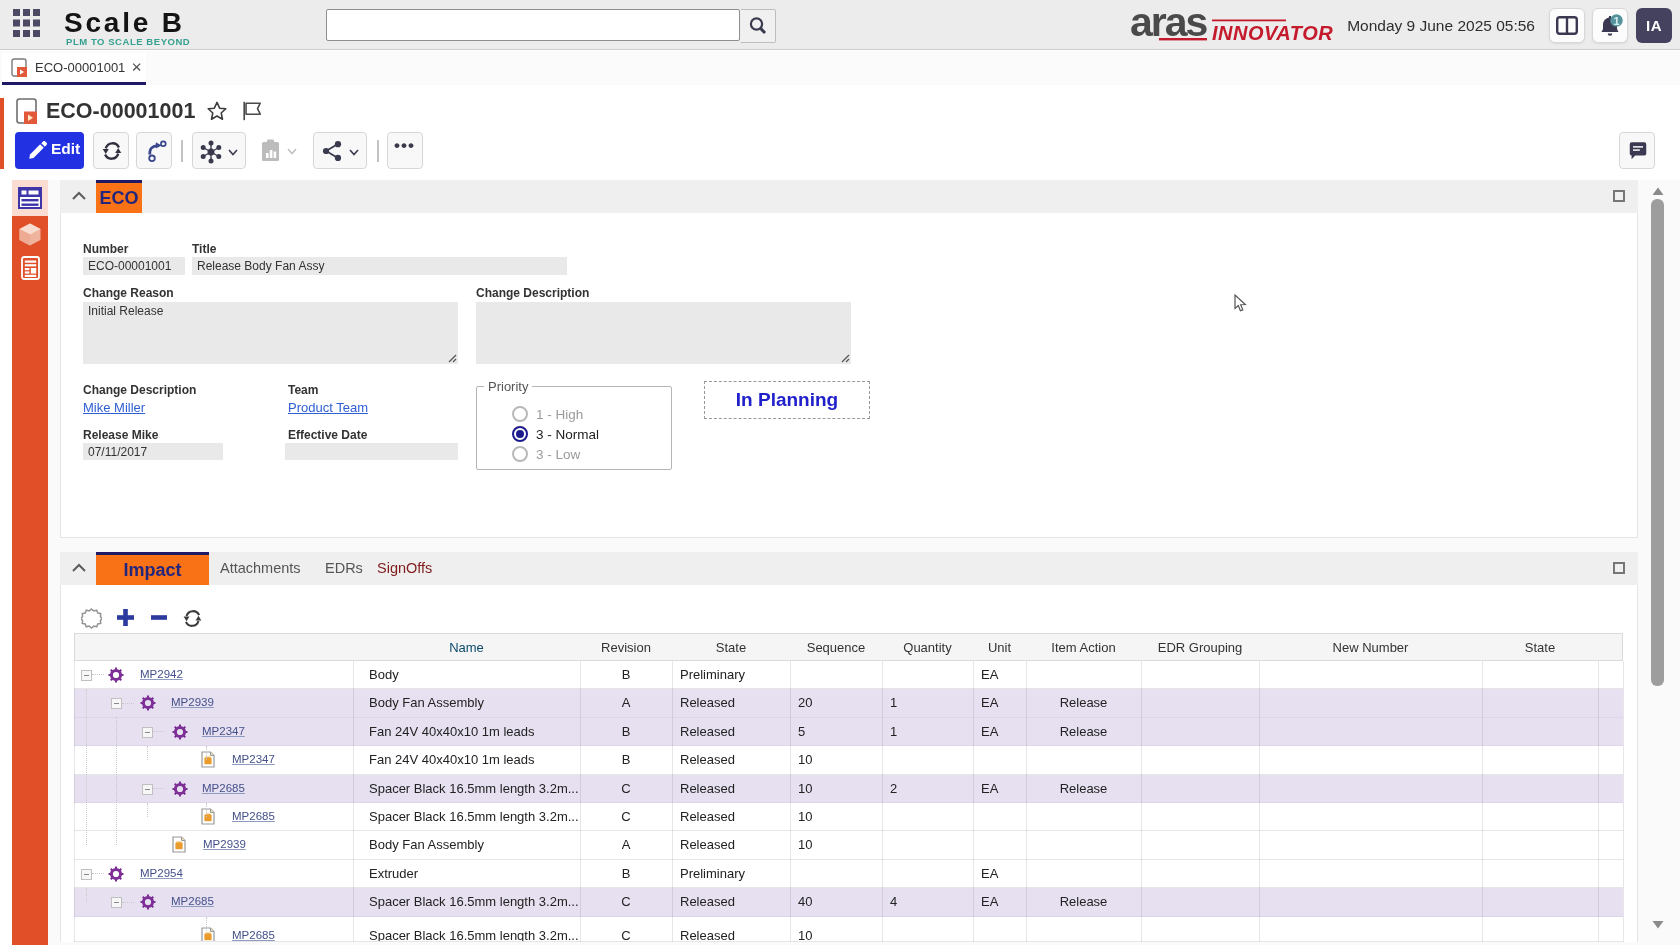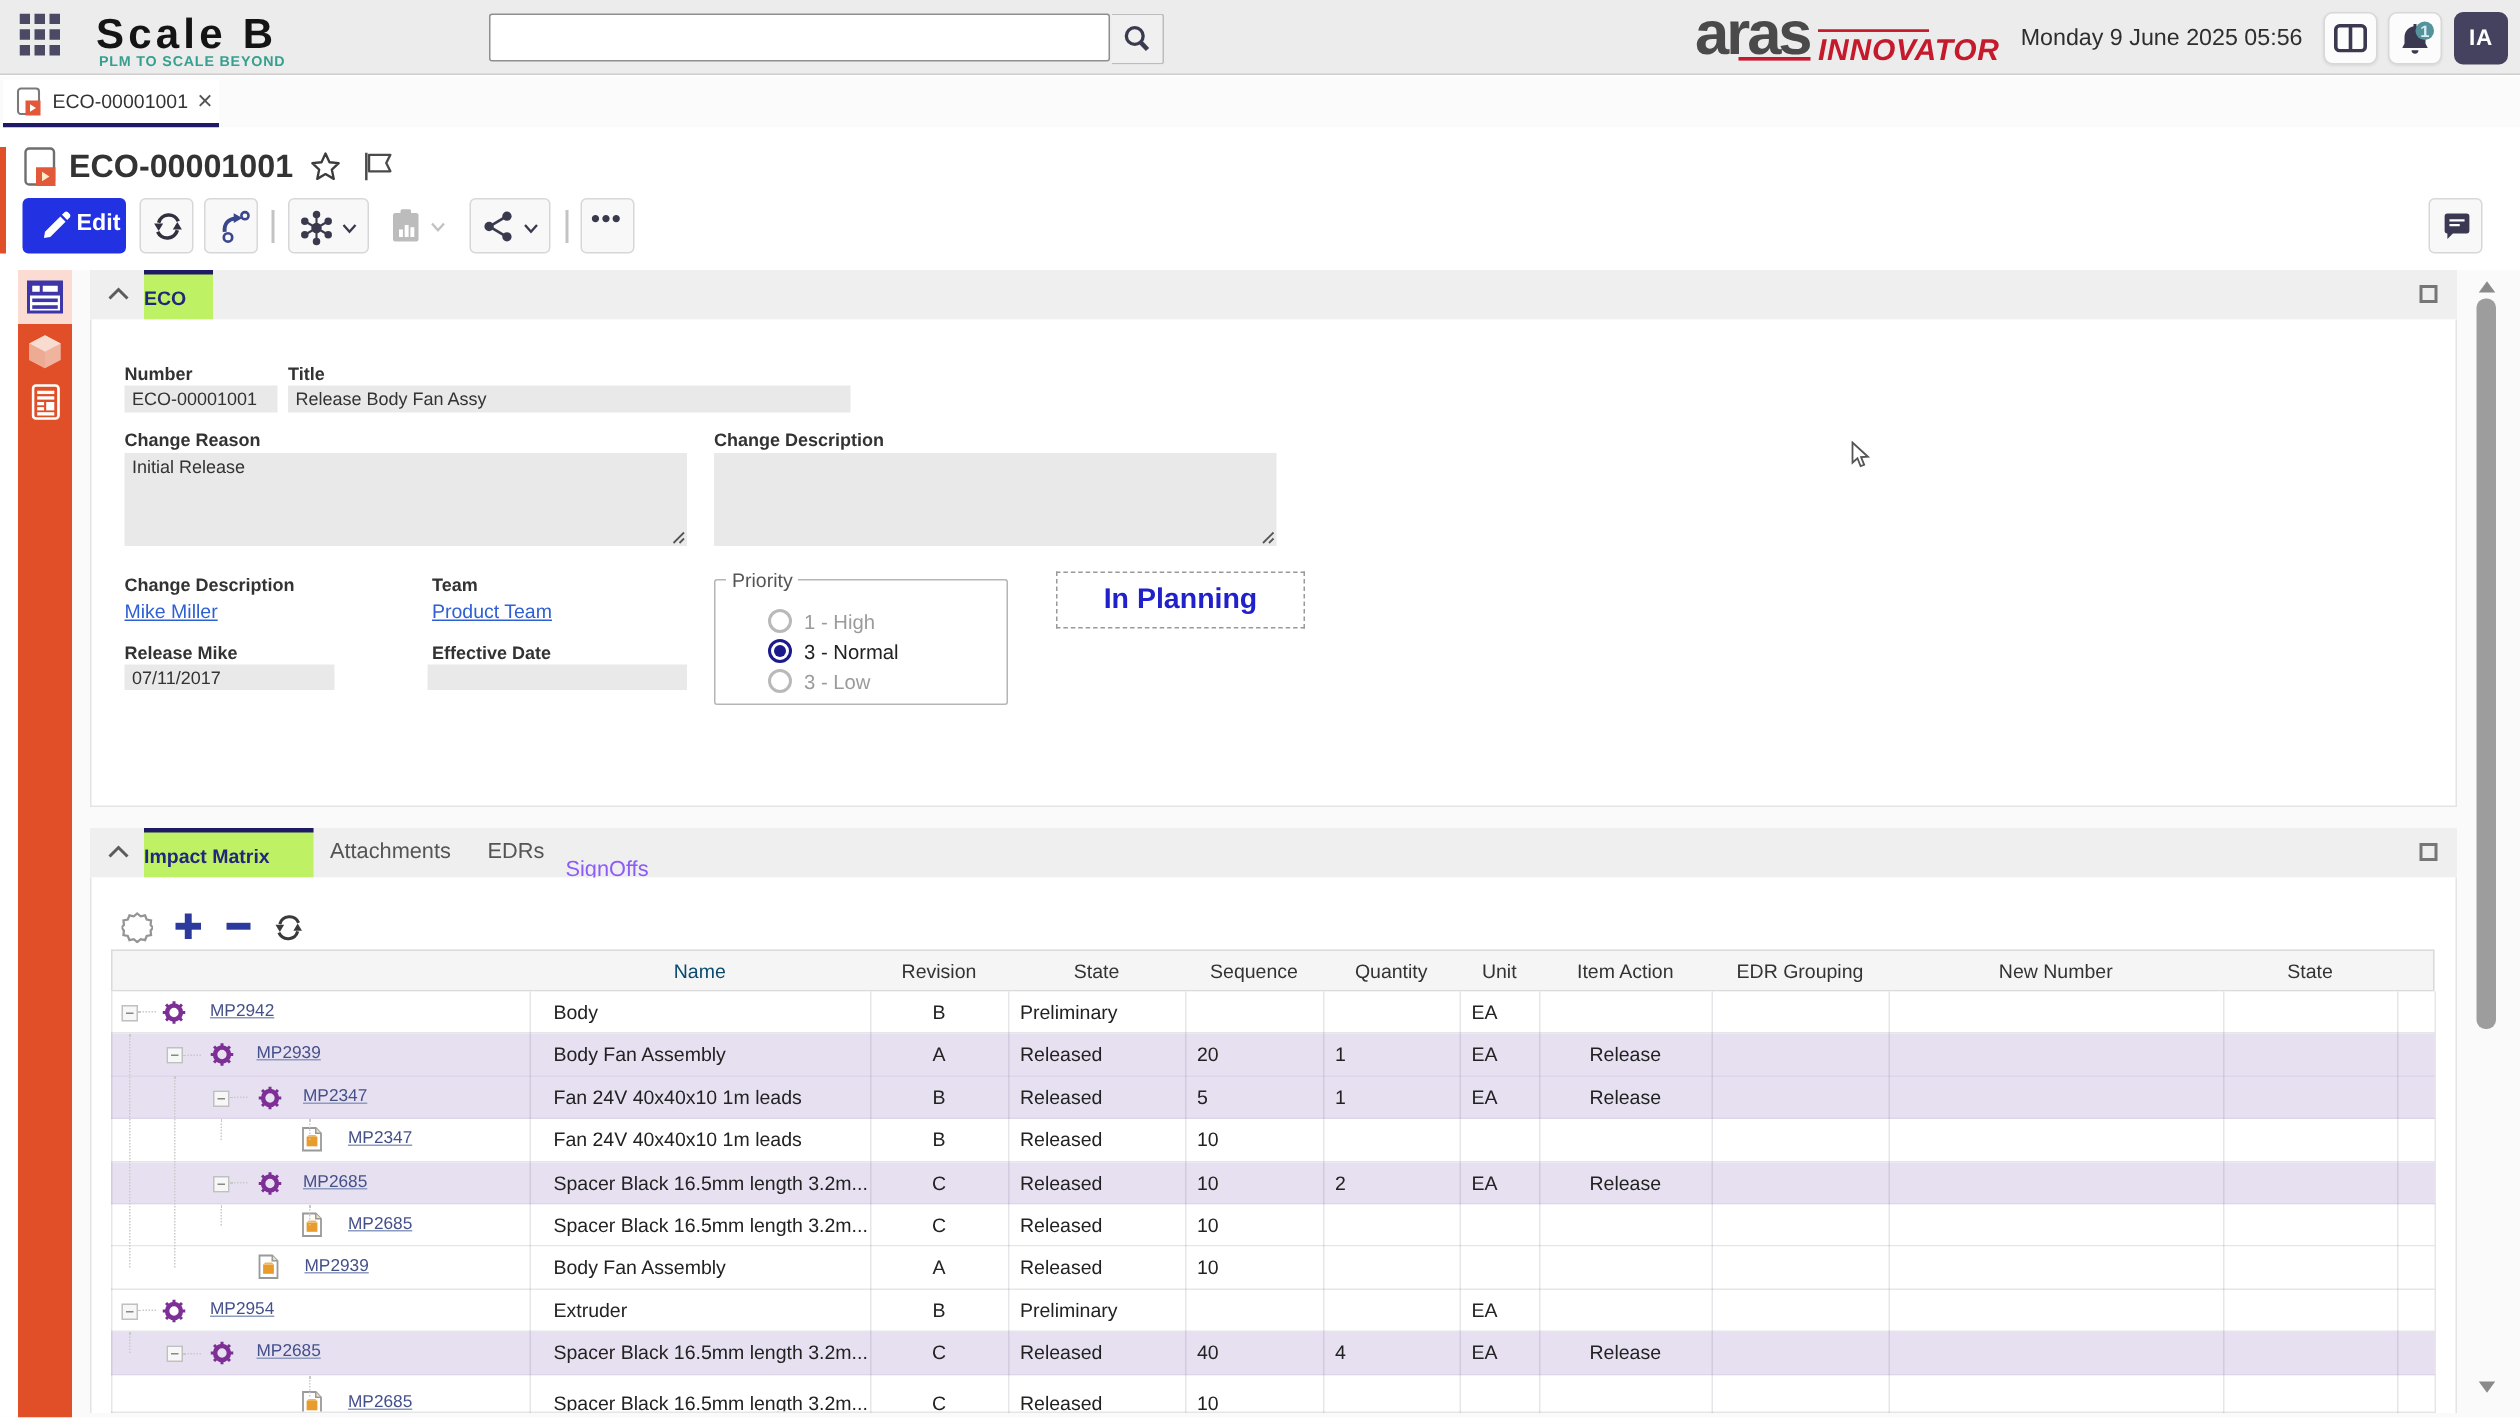--- a/index.html
+++ b/index.html
@@ -32,21 +32,21 @@
 .tbtn { top:47px; height:37px; background:#f8f8f8; border:1px solid #d7d7d7; border-radius:4px; }
 #editbtn { left:15px; top:47px; width:69px; height:37px; background:#2231e2; border-radius:4px; color:#fff; font-size:15.5px; font-weight:700; }
 .tsep { top:55px; width:2px; height:22px; background:#c3c3c3; }
 
 
 #content { left:0; top:180px; width:1680px; height:765px; background:#fafafa; }
 #sidebar { left:12px; top:0; width:36px; height:765px; background:#e04f27; }
 #side1 { left:0px; top:0px; width:36px; height:36px; background:#fbdcd3; }
 
 .panel-band { background:#efefef; height:33px; }
-.ptab { position:absolute; top:0; background:#bef264; border-top:3px solid #201a66; color:#23267d; font-weight:700; font-size:13px; }
+.ptab { position:absolute; top:0; background:#f97316; border-top:3px solid #201a66; color:#23267d; font-weight:700; font-size:18px; text-align:center; }
 .chev { position:absolute; left:11px; top:10px; }
 .maxbox { position:absolute; width:12px; height:12px; border:2px solid #767676; }
 
 #panel1 { left:60px; top:0px; width:1578px; height:358px; }
 #panel1 .body { position:absolute; left:0; top:33px; width:1578px; height:325px; background:#fff; border:1px solid #e4e4e4; border-top:none; }
 
 #panel2 { left:60px; top:372px; width:1578px; height:393px; }
 #panel2 .body { position:absolute; left:0; top:33px; width:1578px; height:357px; background:#fff; border-left:1px solid #e4e4e4; border-right:1px solid #e4e4e4; }
 
 
@@ -306,21 +306,21 @@
       <div class="abs" style="left:644px;top:201px;width:166px;height:38px;border:1px dashed #999;text-align:center;line-height:36px;font-size:19px;font-weight:700;color:#2121cc">In Planning</div>
     </div>
     <div class="abs" id="panel2">
       <div class="abs panel-band" style="left:0;top:0;width:1578px">
         <svg class="chev" width="16" height="12" viewBox="0 0 16 12">
             <path d="M2 9 L8 3 L14 9" fill="none" stroke="#5c5c5c" stroke-width="2"></path>
           </svg>
         <div class="ptab" style="left:36px;width:113px;height:33px;line-height:31px">Impact Matrix</div>
         <div class="abs" style="left:160px;top:8px;font-size:14.5px;color:#555">Attachments</div>
         <div class="abs" style="left:265px;top:8px;font-size:14.5px;color:#555">EDRs</div>
-        <div class="abs" style="left:317px;top:20px;font-size:14.5px;color:#8b5cf6">SignOffs</div>
+        <div class="abs" style="left:317px;top:8px;font-size:14.5px;color:#7f1d1d">SignOffs</div>
         <div class="maxbox" style="left:1553px;top:10px"></div>
       </div>
       <div class="body"></div>
       <svg class="abs" style="left:21px;top:56px" width="21" height="21" viewBox="0 0 21 21">
         <path d="M10.5 1 L12.8 2.9 L15.7 2.2 L16.8 5 L19.7 5.6 L19.4 8.6 L21 10.5 L19.4 12.4 L19.7 15.4 L16.8 16 L15.7 18.8 L12.8 18.1 L10.5 20 L8.2 18.1 L5.3 18.8 L4.2 16 L1.3 15.4 L1.6 12.4 L0 10.5 L1.6 8.6 L1.3 5.6 L4.2 5 L5.3 2.2 L8.2 2.9 Z" fill="none" stroke="#949494" stroke-width="1.5"></path>
       </svg>
       <svg class="abs" style="left:56px;top:56px" width="19" height="19" viewBox="0 0 19 19">
           <g fill="#2c3a9e">
             <rect x="7.2" y="1" width="4.6" height="17"></rect>
             <rect x="1" y="7.2" width="17" height="4.6"></rect>

